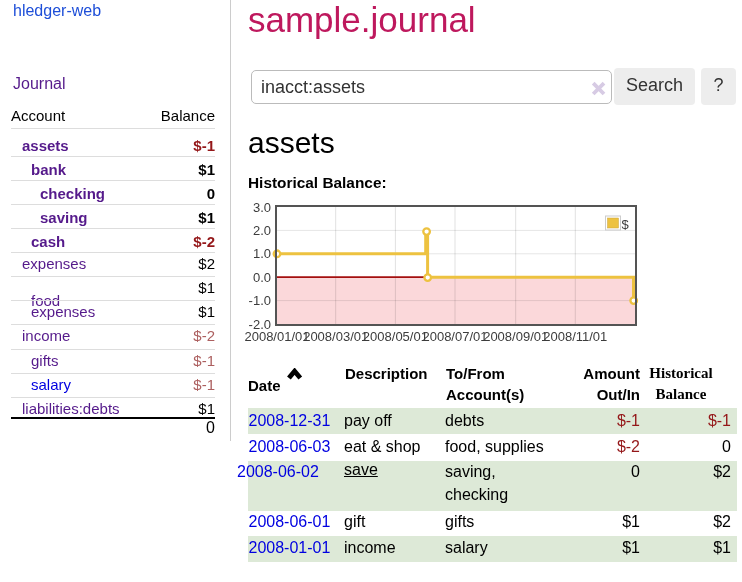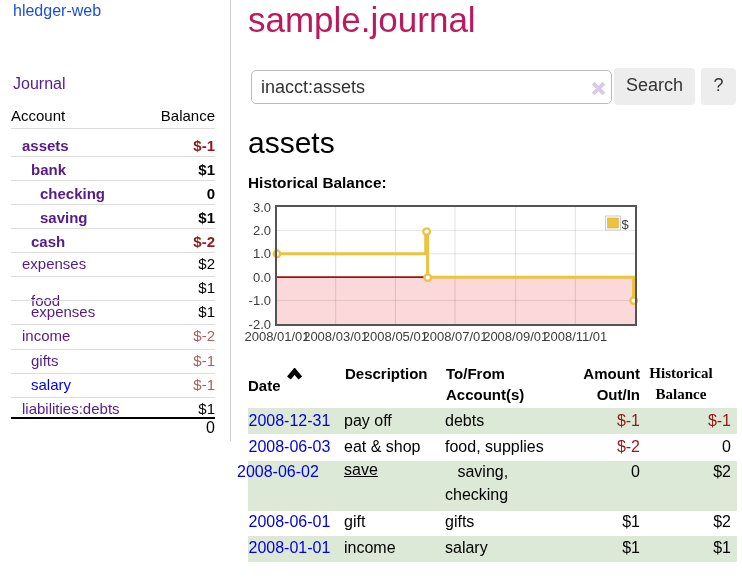--- a/index.html
+++ b/index.html
@@ -32,21 +32,21 @@
 #searchbox { position:absolute; left:251px; top:70px; width:361px; height:34px; border:1px solid #bbb; border-radius:5px; font-size:18px; color:#333; line-height:32px; padding-left:9px; }
 #clearx { position:absolute; left:586px; top:70px; width:20px; height:20px; }
 .btn { position:absolute; top:68px; height:37px; background:#ededed; border-radius:4px; font-size:18px; color:#333; text-align:center; line-height:35px; }
 #btnsearch { left:614px; width:81px; }
 #btnhelp { left:701px; width:35px; }
 
 
 .th { position:absolute; font-size:15px; font-weight:bold; color:#000; line-height:21px; }
 .rrow { position:absolute; left:248px; width:489px; }
 .green { background:#dde9d7; }
-.rcell { position:absolute; font-size:16px; line-height:22.5px;text-align:right; }
+.rcell { position:absolute; font-size:16px; line-height:22.5px; }
 .rnum { text-align:right; }
 </style>
 </head>
 <body>
 
 <div id="sidebar"></div>
 <div id="brand">hledger-web</div>
 <div id="journal">Journal</div>
 <div id="accthead">Account<span class="bal">Balance</span></div>
 

